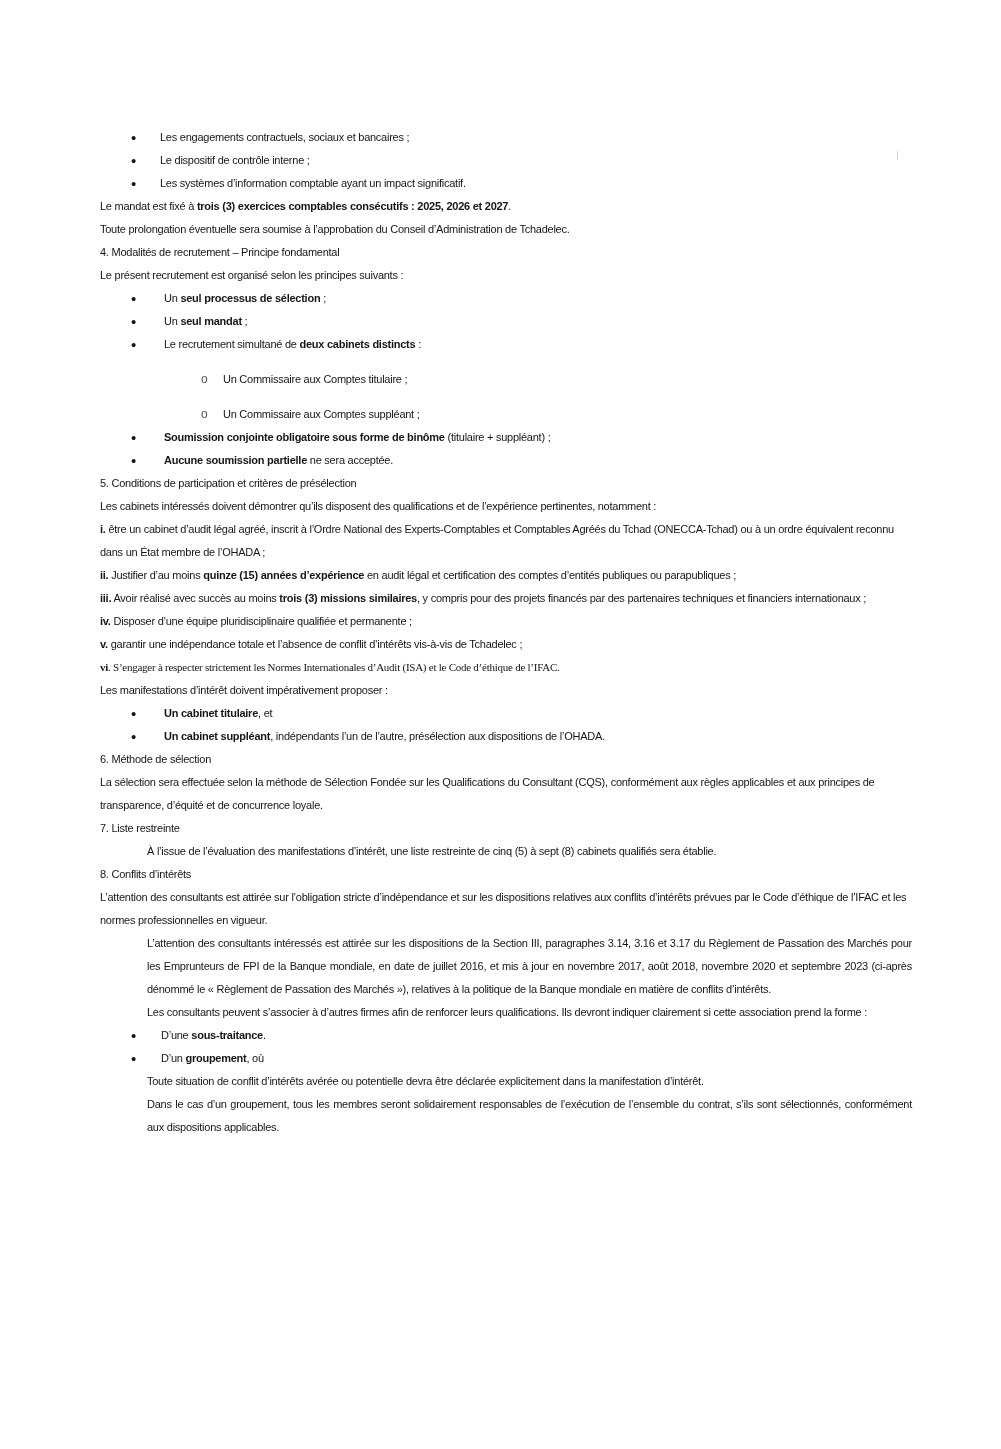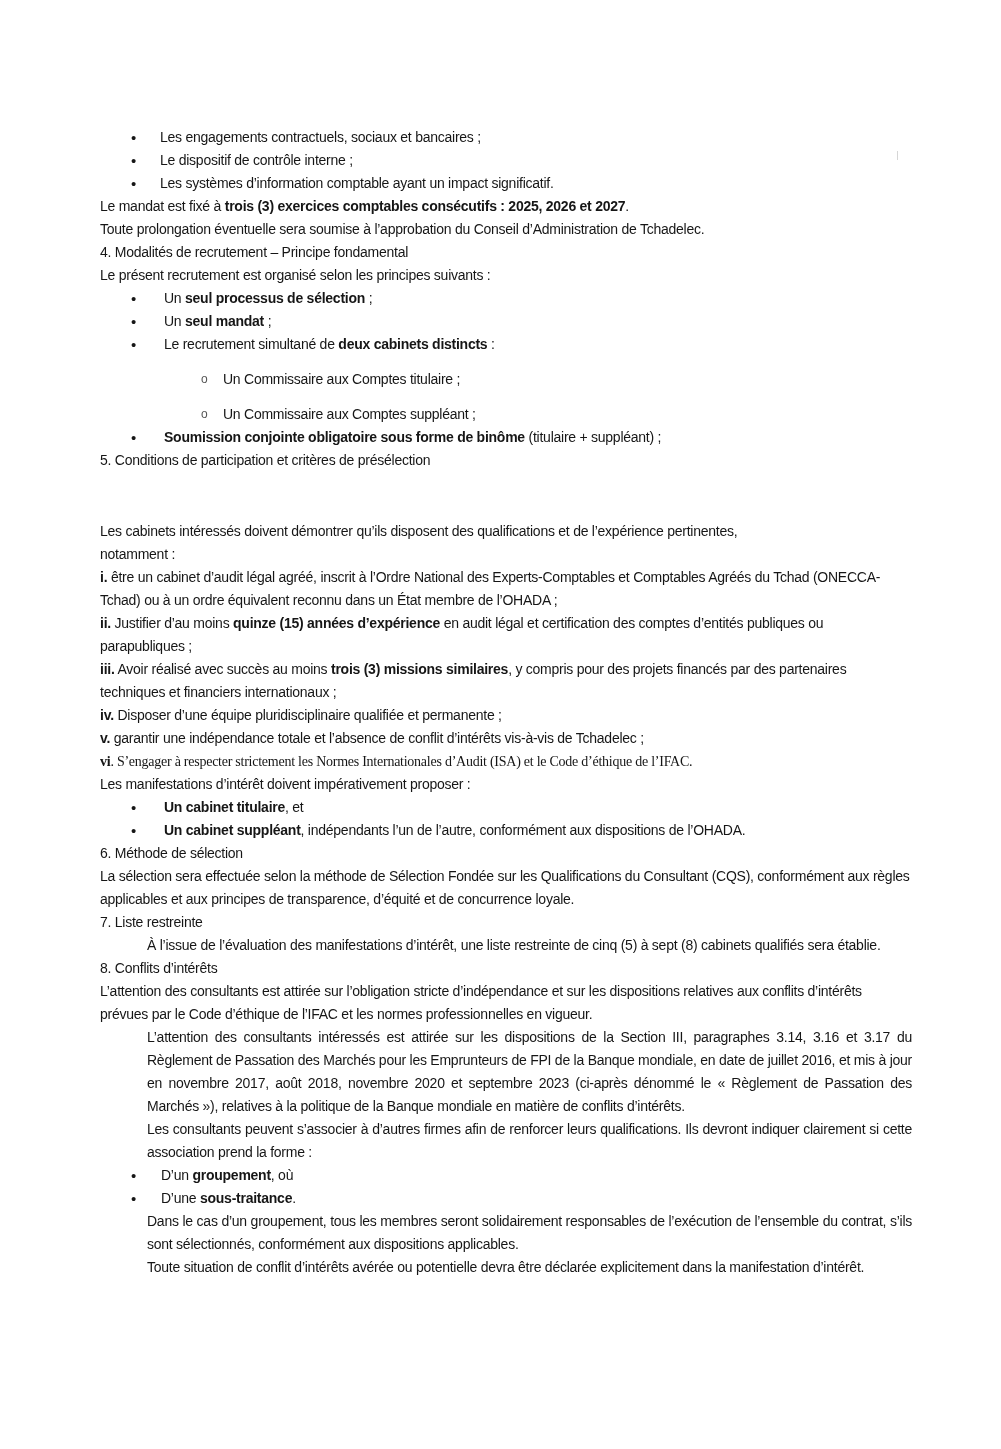--- a/index.html
+++ b/index.html
@@ -1,20 +1,20 @@
 <!DOCTYPE html>
 <html><head>
 <meta charset="utf-8">
 <style>
   html, body { margin: 0; padding: 0; background: #ffffff; }
   body { width: 1001px; height: 1449px; position: relative; overflow: hidden; }
   .page {
     position: absolute; left: 100px; top: 126px; width: 812px;
     font-family: "Liberation Sans", sans-serif;
-    font-size: 14px; line-height: 23px; color: #161616;
+    font-size: 11px; line-height: 23px; color: #161616;
     letter-spacing: -0.25px;
   }
   .p { margin: 0; }
   .just { text-align: justify; margin-left: 47px; }
   .h { font-weight: normal; margin: 0; }
   b { font-weight: bold; }
   ul { margin: 0; padding: 0; list-style: none; }
   .b1 { position: relative; padding-left: 60px; }
   .b1::before { content: "\2022"; position: absolute; left: 31px; top: 0; font-size: 15px; }
   .b1w { position: relative; padding-left: 64px; }
@@ -43,46 +43,47 @@
 
   <p class="h">4. Modalités de recrutement – Principe fondamental</p>
   <p class="p">Le présent recrutement est organisé selon les principes suivants :</p>
   <ul>
     <li class="b1w"><span>Un </span><b>seul processus de sélection</b><span> ;</span></li>
     <li class="b1w"><span>Un </span><b>seul mandat</b><span> ;</span></li>
     <li class="b1w"><span>Le recrutement simultané de </span><b>deux cabinets distincts</b><span> :</span></li>
     <li class="b2">Un Commissaire aux Comptes titulaire ;</li>
     <li class="b2">Un Commissaire aux Comptes suppléant ;</li>
     <li class="b1w"><span></span><b>Soumission conjointe obligatoire sous forme de binôme</b><span> (titulaire + suppléant) ;</span></li>
+    <li class="b1w"><span></span><b>Aucune soumission partielle</b><span> ne sera acceptée.</span></li>
   </ul>
 
   <p class="h">5. Conditions de participation et critères de présélection</p>
-  <p class="p" style="padding-right:150px;margin-top:48px;">Les cabinets intéressés doivent démontrer qu’ils disposent des qualifications et de l’expérience pertinentes, notamment :</p>
+  <p class="p" style="padding-right:150px;">Les cabinets intéressés doivent démontrer qu’ils disposent des qualifications et de l’expérience pertinentes, notamment :</p>
   <p class="p"><b>i.</b><span> être un cabinet d’audit légal agréé, inscrit à l’Ordre National des Experts-Comptables et Comptables Agréés du Tchad (ONECCA-Tchad) ou à un ordre équivalent reconnu dans un État membre de l’OHADA ;</span></p>
   <p class="p" style="padding-right:70px;"><b>ii.</b><span> Justifier d’au moins </span><b>quinze (15) années d’expérience</b><span> en audit légal et certification des comptes d’entités publiques ou parapubliques ;</span></p>
   <p class="p"><b>iii.</b><span> Avoir réalisé avec succès au moins </span><b>trois (3) missions similaires</b><span>, y compris pour des projets financés par des partenaires techniques et financiers internationaux ;</span></p>
   <p class="p"><b>iv.</b><span> Disposer d’une équipe pluridisciplinaire qualifiée et permanente ;</span></p>
   <p class="p"><b>v.</b><span> garantir une indépendance totale et l’absence de conflit d’intérêts vis-à-vis de Tchadelec ;</span></p>
   <p class="p" style="padding-right:30px;font-family:Liberation Serif, serif;"><b>vi</b><span>. S’engager à respecter strictement les Normes Internationales d’Audit (ISA) et le Code d’éthique de l’IFAC.</span></p>
   <p class="p">Les manifestations d’intérêt doivent impérativement proposer :</p>
   <ul>
     <li class="b1w"><b>Un cabinet titulaire</b><span>, et</span></li>
-    <li class="b1w"><b>Un cabinet suppléant</b><span>, indépendants l’un de l’autre, conformément aux dispositions de l’OHADA.</span></li>
+    <li class="b1w"><b>Un cabinet suppléant</b><span>, indépendants l’un de l’autre, présélection aux dispositions de l’OHADA.</span></li>
   </ul>
 
   <p class="h">6. Méthode de sélection</p>
   <p class="p">La sélection sera effectuée selon la méthode de Sélection Fondée sur les Qualifications du Consultant (CQS), conformément aux règles applicables et aux principes de transparence, d’équité et de concurrence loyale.</p>
 
   <p class="h">7. Liste restreinte</p>
   <p class="p just">À l’issue de l’évaluation des manifestations d’intérêt, une liste restreinte de cinq (5) à sept (8) cabinets qualifiés sera établie.</p>
 
   <p class="h">8. Conflits d’intérêts</p>
   <p class="p">L’attention des consultants est attirée sur l’obligation stricte d’indépendance et sur les dispositions relatives aux conflits d’intérêts prévues par le Code d’éthique de l’IFAC et les normes professionnelles en vigueur.</p>
   <p class="p just">L’attention des consultants intéressés est attirée sur les dispositions de la Section III, paragraphes 3.14, 3.16 et 3.17 du Règlement de Passation des Marchés pour les Emprunteurs de FPI de la Banque mondiale, en date de juillet 2016, et mis à jour en novembre 2017, août 2018, novembre 2020 et septembre 2023 (ci-après dénommé le « Règlement de Passation des Marchés »), relatives à la politique de la Banque mondiale en matière de conflits d’intérêts.</p>
   <p class="p just">Les consultants peuvent s’associer à d’autres firmes afin de renforcer leurs qualifications. Ils devront indiquer clairement si cette association prend la forme :</p>
   <ul>
+    <li class="b4"><span>D’une </span><b>sous-traitance</b><span>.</span></li>
     <li class="b4"><span>D’un </span><b>groupement</b><span>, où</span></li>
-    <li class="b4"><span>D’une </span><b>sous-traitance</b><span>.</span></li>
   </ul>
+  <p class="p just">Toute situation de conflit d’intérêts avérée ou potentielle devra être déclarée explicitement dans la manifestation d’intérêt.</p>
   <p class="p just">Dans le cas d’un groupement, tous les membres seront solidairement responsables de l’exécution de l’ensemble du contrat, s’ils sont sélectionnés, conformément aux dispositions applicables.</p>
-  <p class="p just">Toute situation de conflit d’intérêts avérée ou potentielle devra être déclarée explicitement dans la manifestation d’intérêt.</p>
 
 </div>
 
 </body></html>

